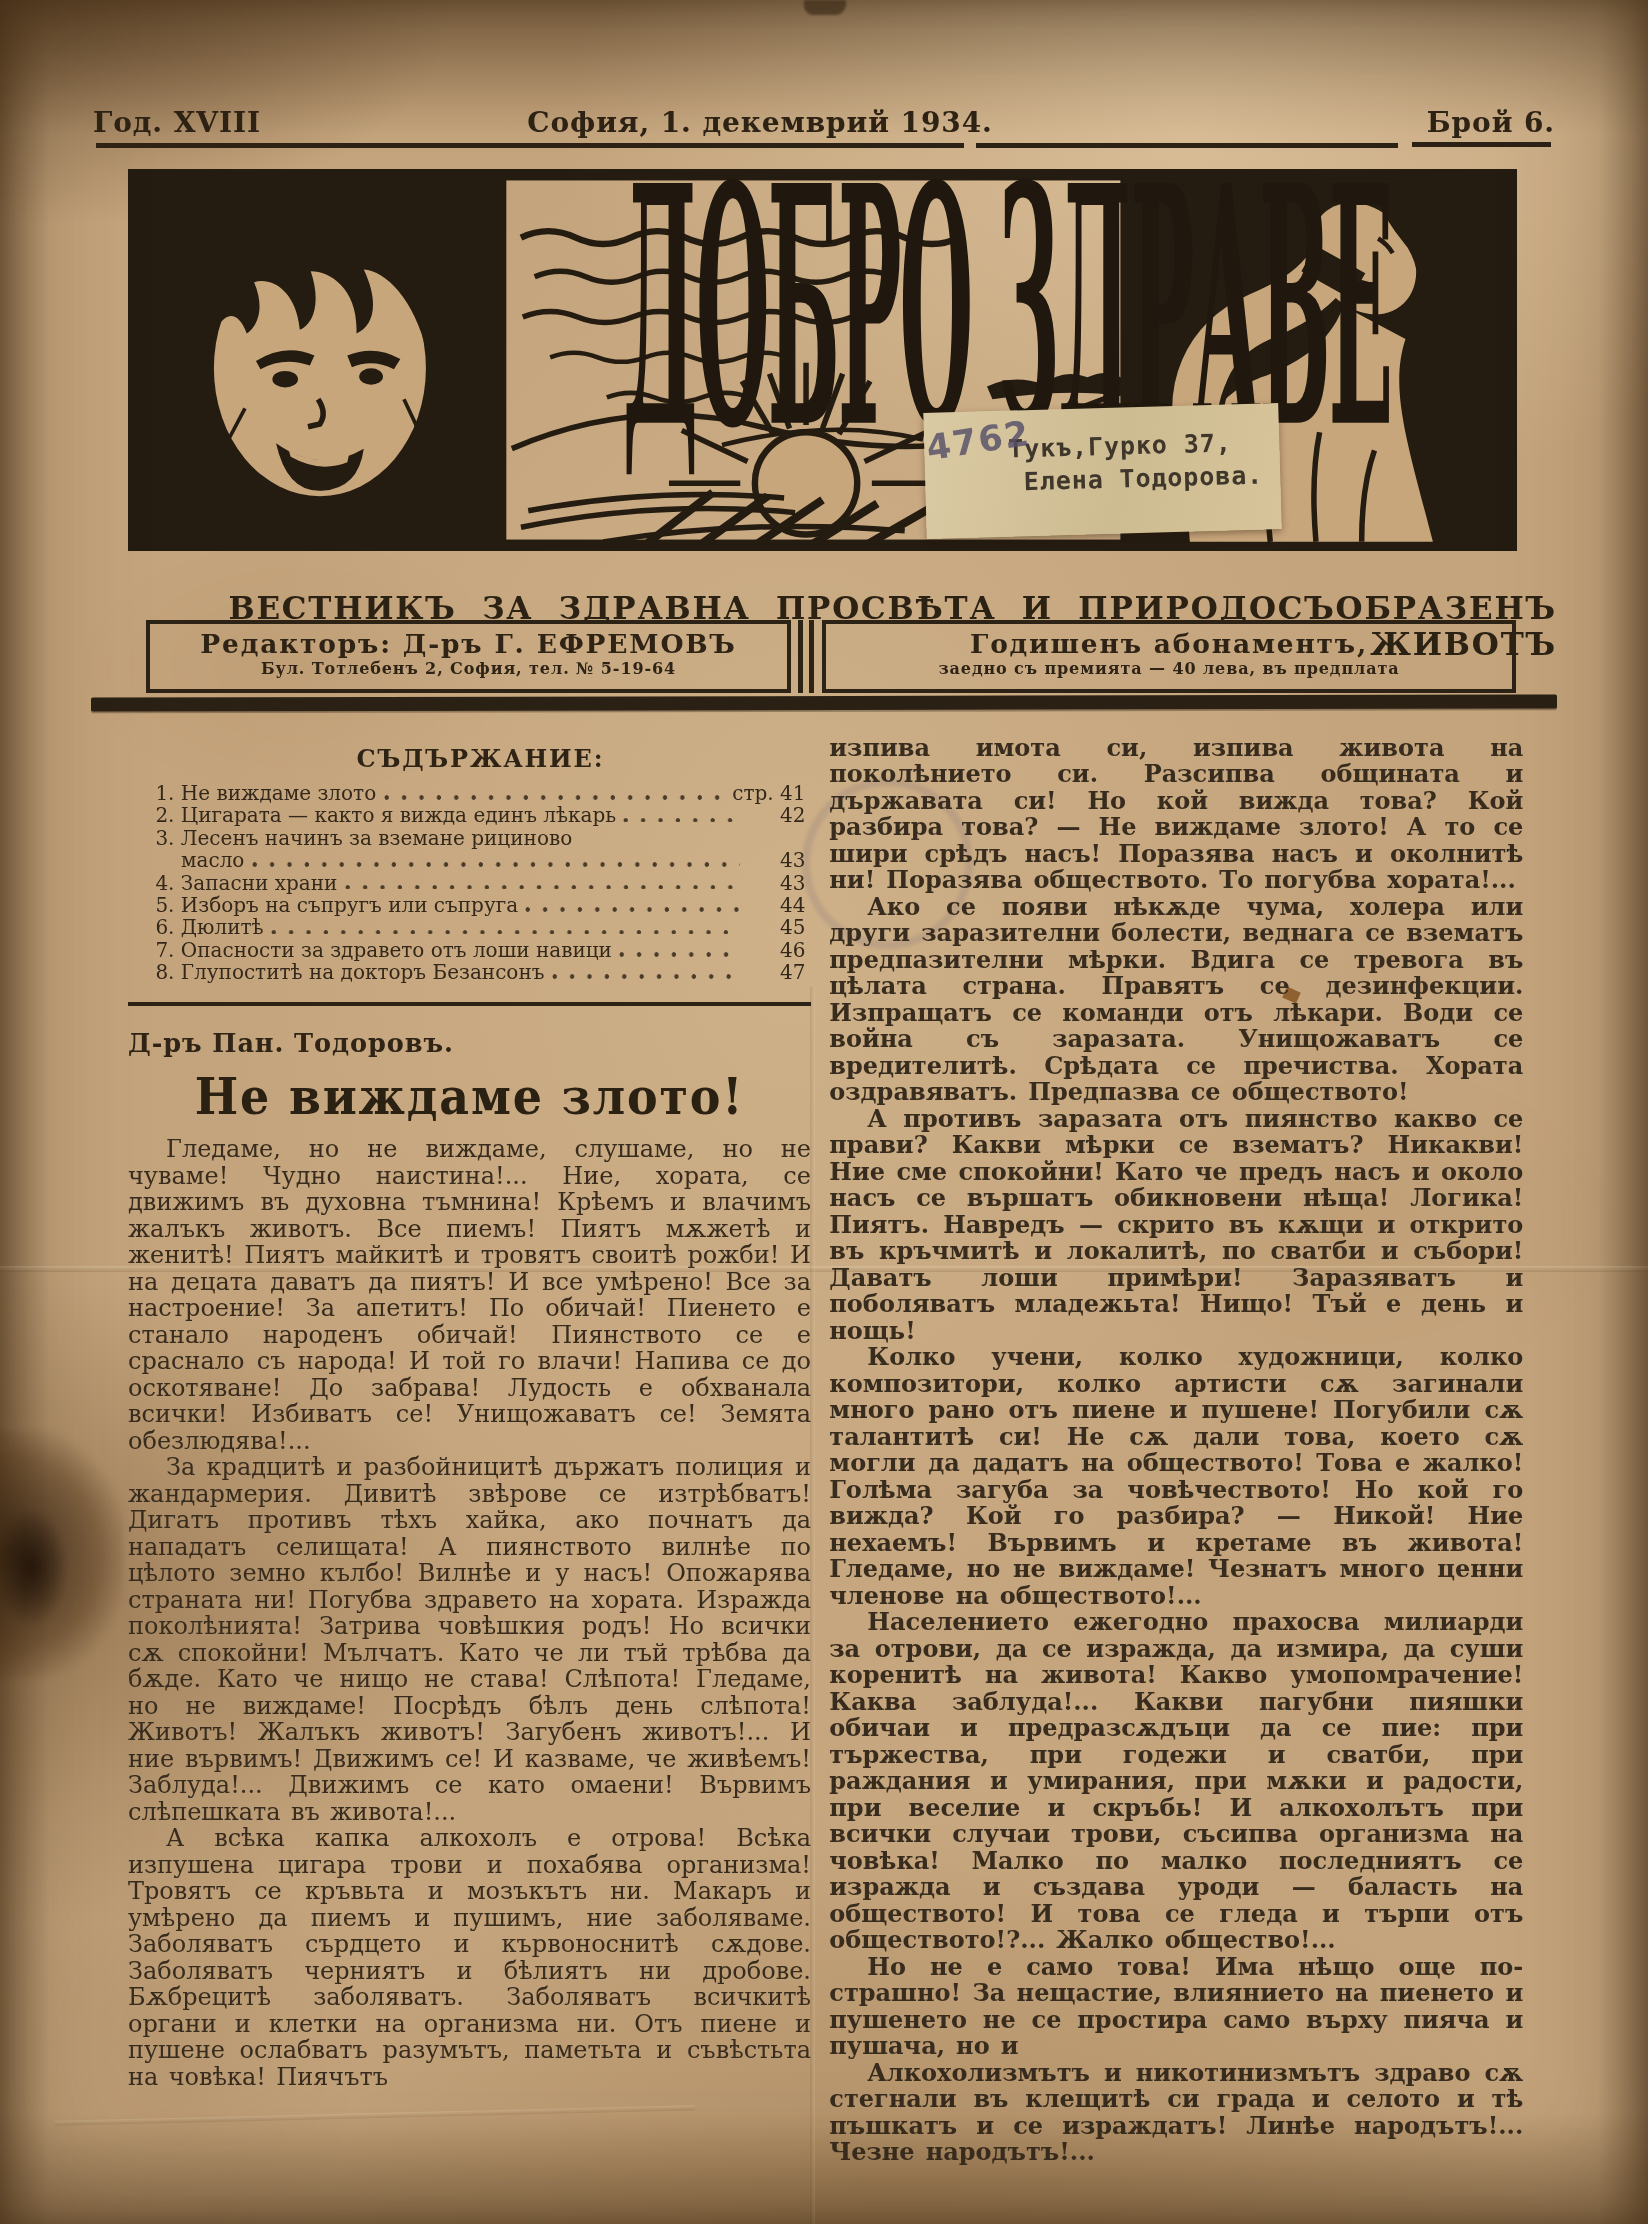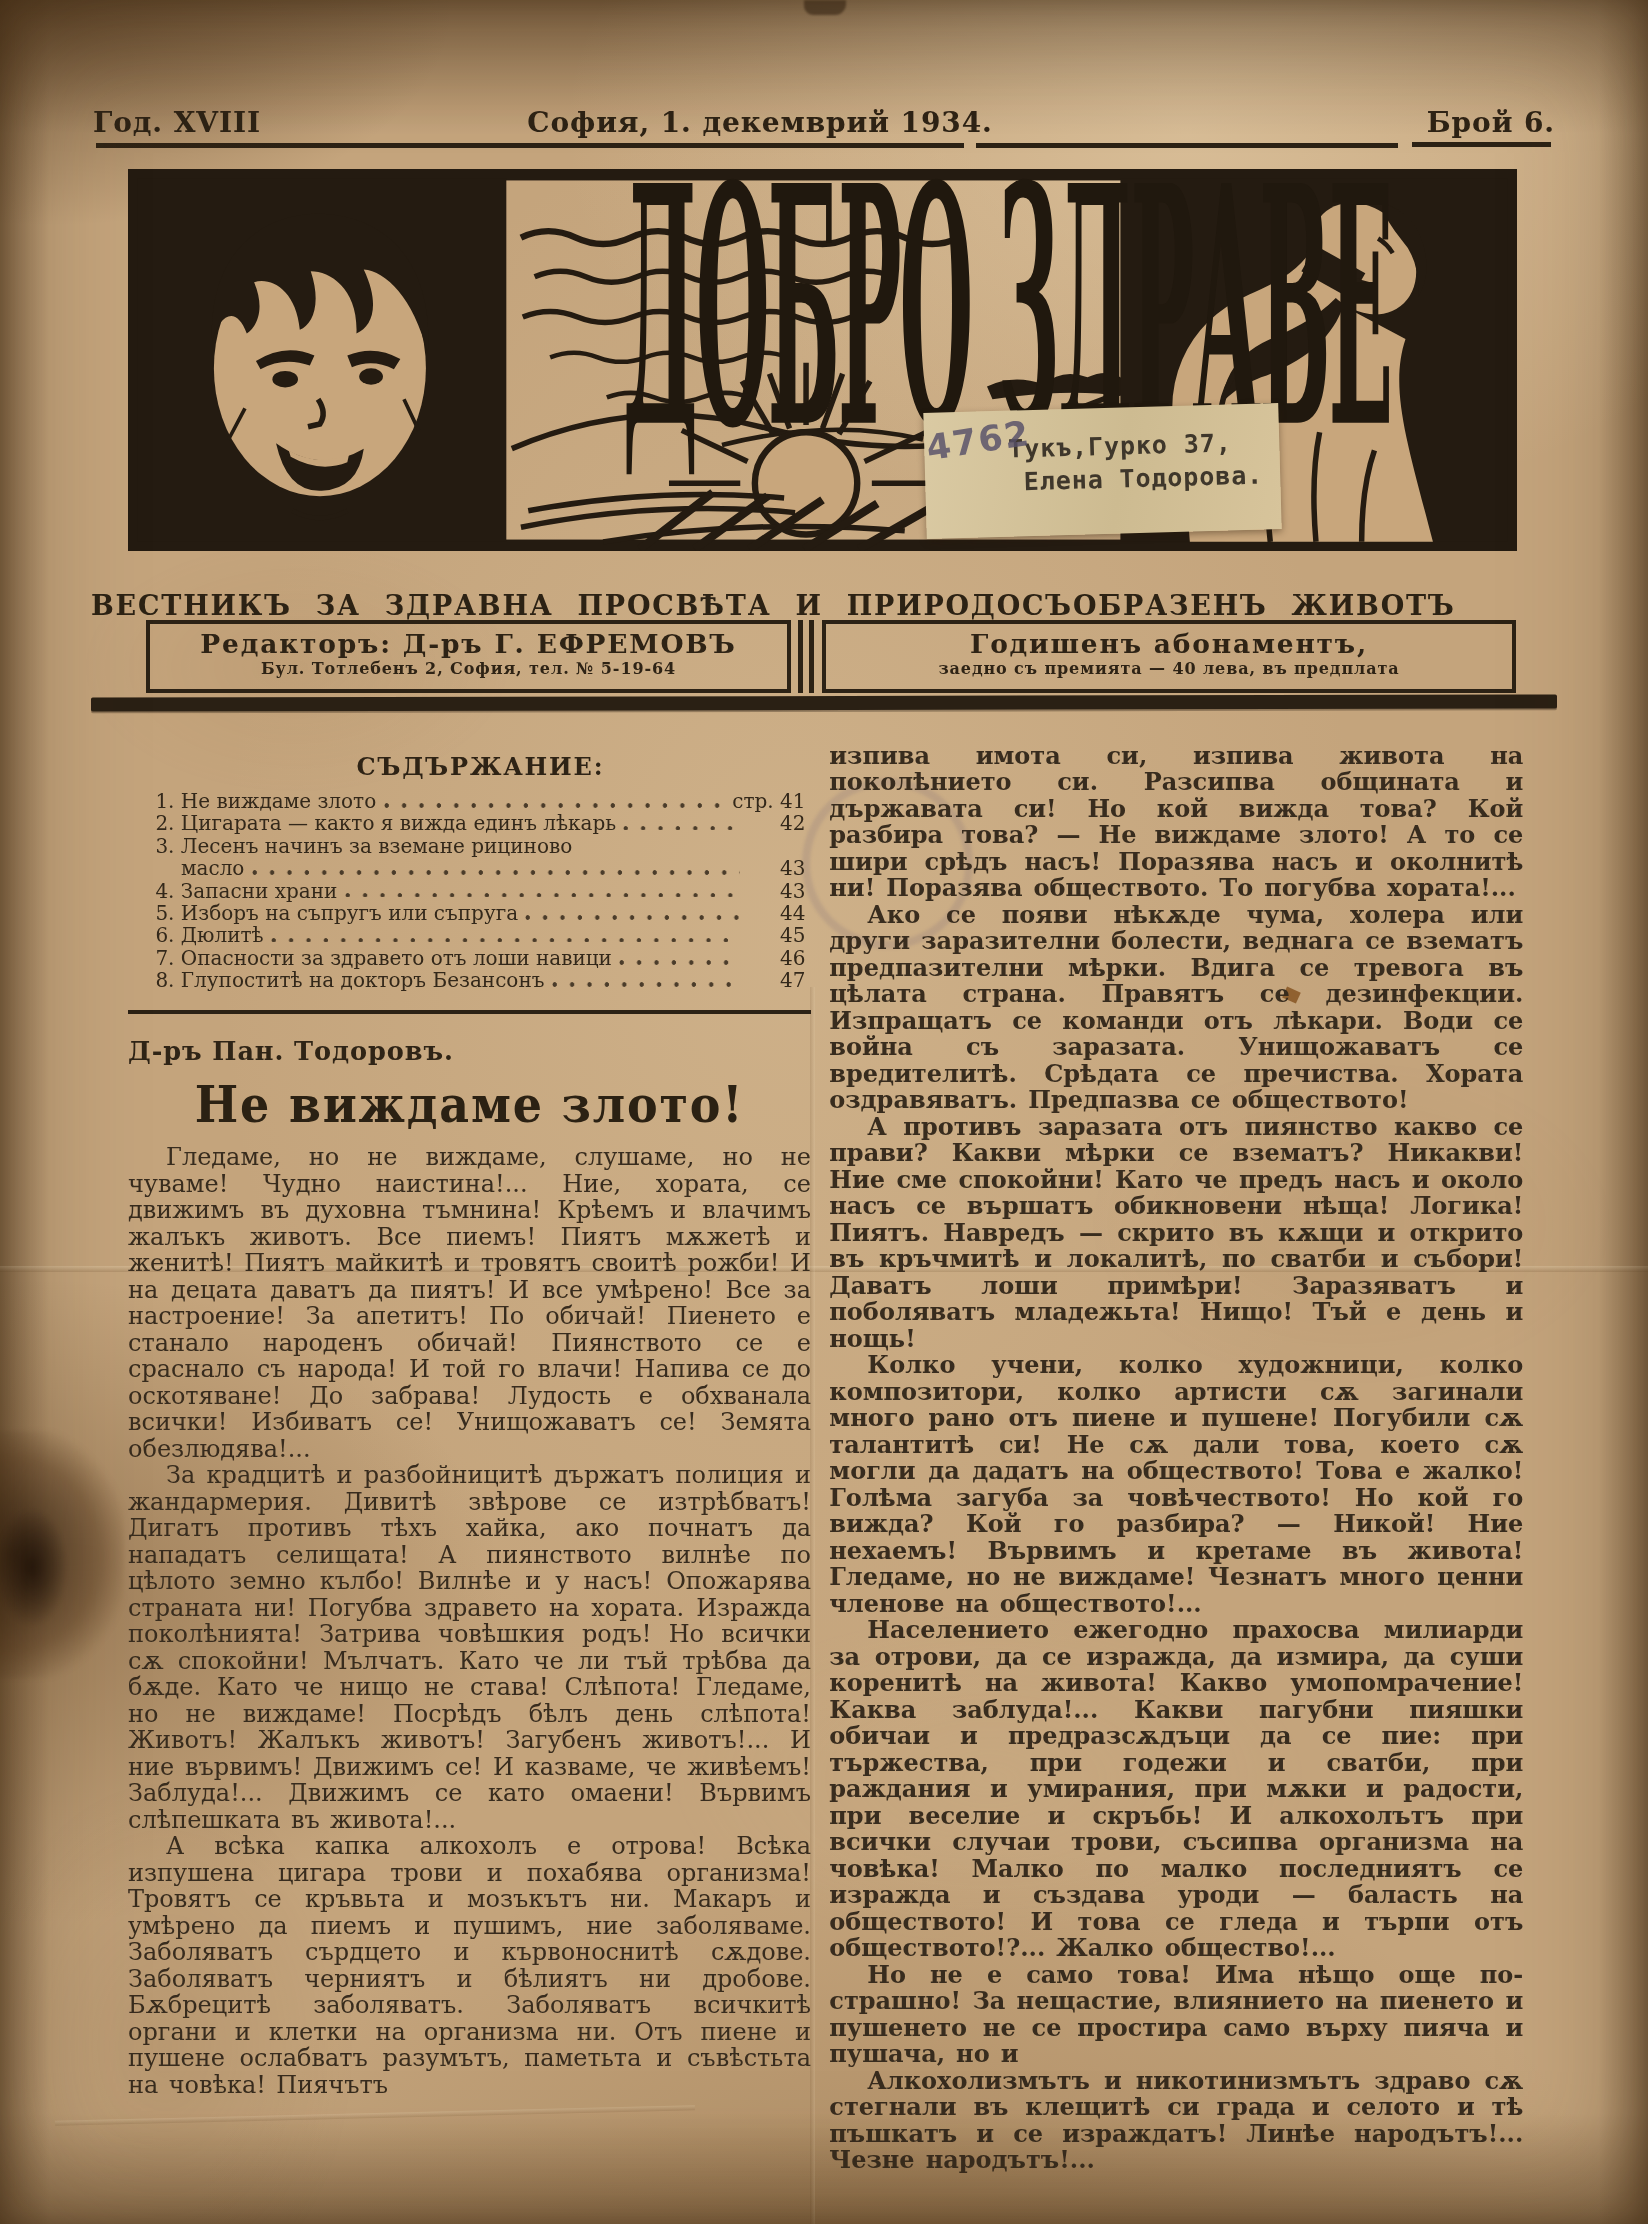--- a/index.html
+++ b/index.html
@@ -59,39 +59,39 @@
   .address-label{position:absolute;left:797px;top:239px;width:355px;height:126px;z-index:4;
     background:linear-gradient(100deg,#dacaa3,#cdbb91 55%,#d7c49b);
     transform:rotate(-1.6deg);box-shadow:0 2.7px 7.3px rgba(40,25,10,.4);
     box-sizing:border-box;padding:22px 0 0 84px;
     font-family:"DejaVu Sans Mono",monospace;font-size:25px;font-weight:bold;
     color:#3f372b;letter-spacing:0.9px;line-height:33px;}
   .address-label .l2{margin-left:14.6px;}
   .stamp{position:absolute;left:1.8px;top:12.8px;font-family:"DejaVu Sans",sans-serif;
     font-size:35px;font-weight:bold;color:#575069;opacity:.82;transform:rotate(-7deg);letter-spacing:1.8px;}
 
-  .subtitle{position:absolute;left:91px;top:590px;width:1466px;z-index:2;text-align:left;
-    font-weight:bold;font-size:27px;letter-spacing:1.8px;word-spacing:12.8px;color:#2c2214;}
+  .subtitle{position:absolute;left:91px;top:590px;width:1466px;z-index:2;text-align:right;
+    font-weight:bold;font-size:31px;letter-spacing:1.8px;word-spacing:12.8px;color:#2c2214;}
 
   .infoboxes{position:absolute;left:146px;top:620px;width:1371px;height:73px;z-index:2;display:flex;}
   .infobox{border:4.6px solid #2c2215;box-sizing:border-box;text-align:center;padding-top:3.7px;color:#2e2315;}
   .infobox.editor{width:645px;text-align:center;}
   .infobox.subscr{width:694px;}
   .infobox .b1{font-weight:bold;font-size:26.5px;letter-spacing:1.8px;}
   .infobox .b2{font-weight:bold;font-size:16px;letter-spacing:0.9px;}
   .boxgap{width:31px;position:relative;}
   .boxgap i{position:absolute;top:0;bottom:0;width:4.6px;background:#2c2215;display:block;}
   .boxgap i:first-child{left:7.3px;} .boxgap i:last-child{left:18.3px;}
 
   .thickbar{position:absolute;left:91px;top:696px;width:1466px;height:13.7px;z-index:2;
     background:#2a2014;transform:rotate(-.12deg);border-radius:1.8px;
     box-shadow:0 1.8px 0 rgba(42,32,20,.35);}
 
   .columns{position:absolute;left:128px;top:731px;width:1396px;z-index:2;display:flex;gap:18.3px;}
-  .col{box-sizing:border-box;margin-top:8px;}
+  .col{box-sizing:border-box;}
   .col.left{width:683px;}
   .col.right{width:694px;padding-top:3.7px;font-weight:bold;}
   .col p{margin:0;font-size:24px;line-height:26.5px;text-align:justify;word-spacing:2.7px;color:#382c1e;}
   .col p.indent{text-indent:38px;}
 
   .toc{padding:0 5.5px 0 27.4px;color:#33281a;}
   .toc-h{margin-top:12.8px;text-align:center;font-weight:bold;font-size:24px;letter-spacing:1.8px;color:#2e2315;}
   .toc-rows{margin-top:9.1px;}
   .toc-row{display:flex;align-items:baseline;font-size:20px;line-height:22.4px;}
   .toc-row .lbl{white-space:nowrap;}

